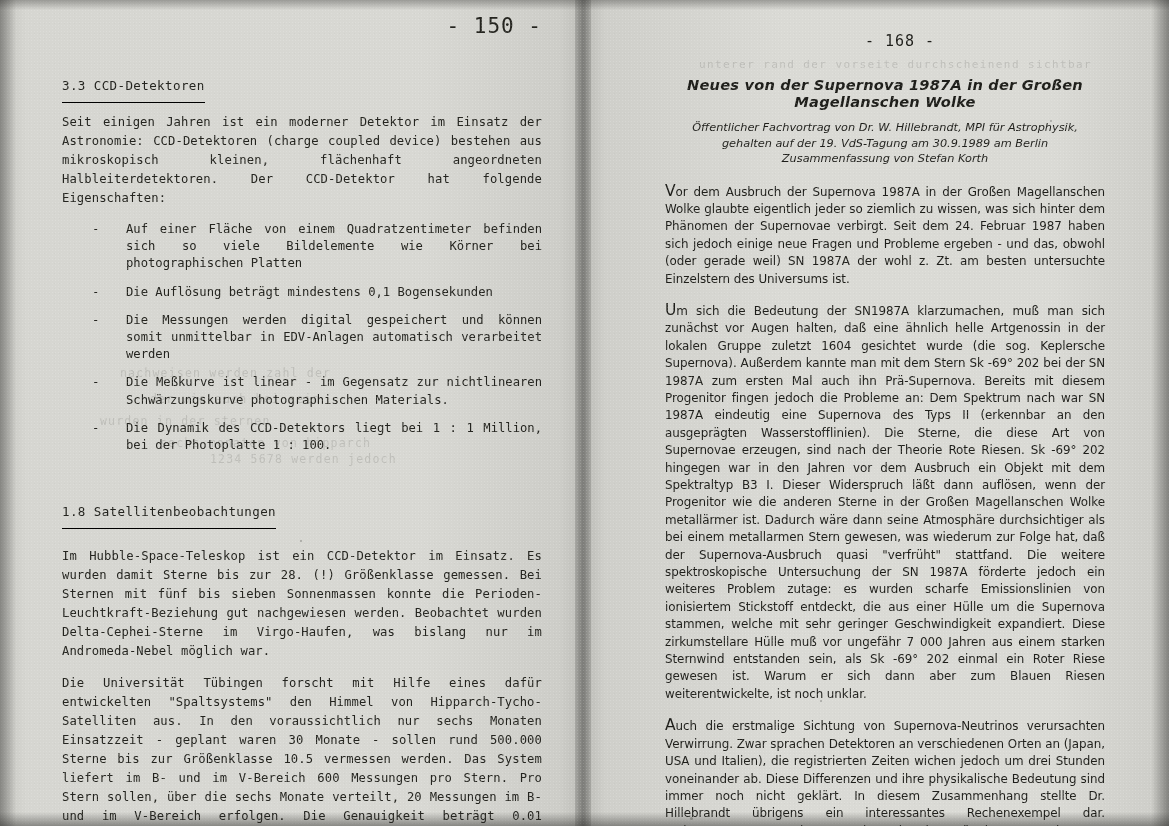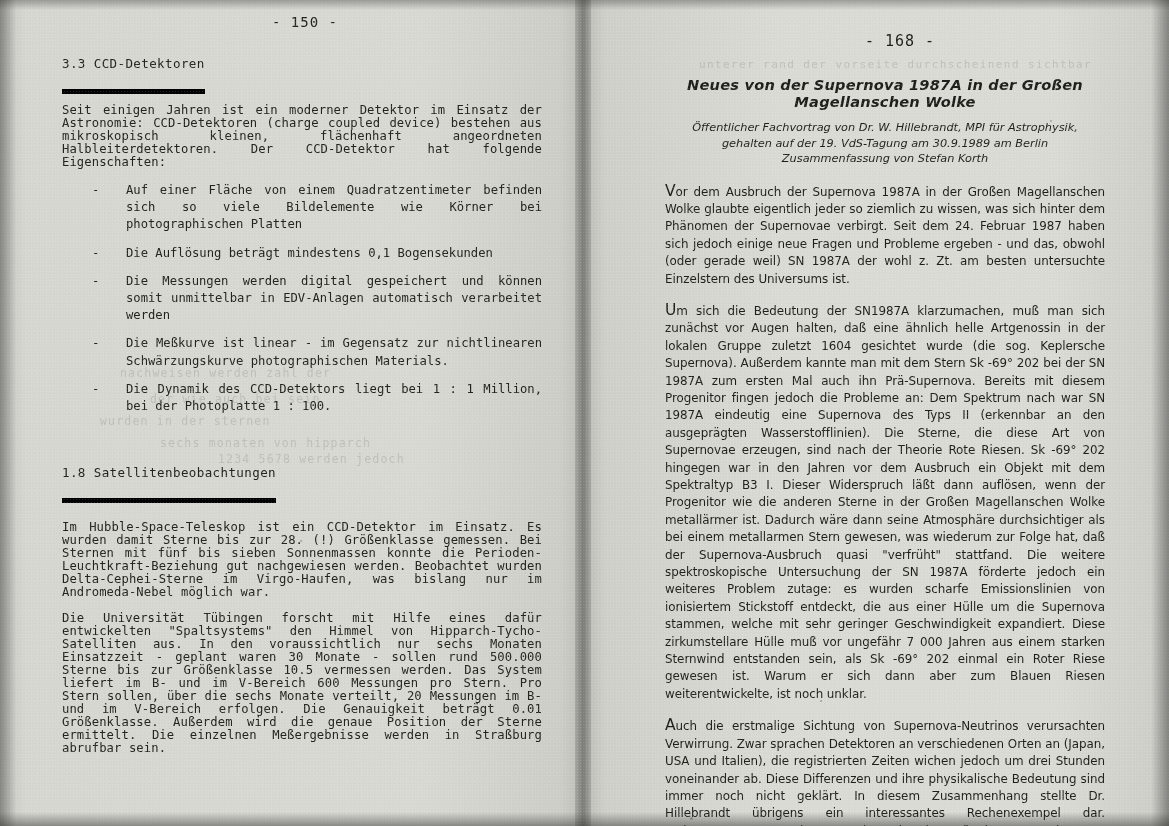--- a/index.html
+++ b/index.html
@@ -55,38 +55,38 @@
   
   #left-col {
     position: absolute;
     left: 62px;
     top: 14px;
     width: 480px;
     color: #24241f;
     font-family: "DejaVu Sans Mono", monospace;
   }
   .folio {
-    text-align: left;
-    font-size: 14px;
+    text-align: right;
+    font-size: 21px;
     letter-spacing: 1px;
-    margin-bottom: 14px;
+    margin-bottom: 28px;
     font-family: "DejaVu Sans Mono", monospace;
   }
   #folio-left { margin-left: 210px; }
   .l-head {
     font-size: 12.5px;
     letter-spacing: 0.4px;
     margin: 12px 0 10px 0;
     display: inline-block;
-    border-bottom: 5px solid #000000;
-    padding-bottom: 18px;
+    border-bottom: 1px solid #000000;
+    padding-bottom: 9px;
   }
   .l-para {
     font-size: 12.2px;
-    line-height: 13px;
+    line-height: 19px;
     text-align: justify;
     margin: 0 0 13px 0;
     letter-spacing: 0.1px;
   }
   ul.l-list {
     list-style: none;
     margin: 0 0 12px 0;
     padding: 0 0 0 30px;
   }
   ul.l-list li {
@@ -211,21 +211,21 @@
 <div id="page">
 
   <div class="paper" id="paper-left"></div>
   <div class="paper" id="paper-right"></div>
   <div id="gutter"></div>
 
   <div class="bleed" style="left:120px; top:366px;">nachweisen werden zahl der</div>
   <div class="bleed" style="left:150px; top:392px;">der wie auch bei sein</div>
   <div class="bleed" style="left:100px; top:414px;">wurden in der sternen</div>
   <div class="bleed" style="left:160px; top:436px;">sechs monaten von hipparch</div>
-  <div class="bleed" style="left:218px; top:452px;">1234 5678 werden jedoch</div>
+  <div class="bleed" style="left:210px; top:452px;">1234 5678 werden jedoch</div>
 
   <div id="right-bleed-top">unterer rand der vorseite durchscheinend sichtbar</div>
 
   <div id="left-col">
 
     <div class="folio" id="folio-left">- 150 -</div>
 
     <div class="l-head">3.3  CCD-Detektoren</div>
 
     <p class="l-para">Seit einigen Jahren ist ein moderner Detektor im Einsatz der Astronomie: CCD-Detektoren (charge coupled device) bestehen aus mikroskopisch kleinen, flächenhaft angeordneten Halbleiterdetektoren. Der CCD-Detektor hat folgende Eigenschaften:</p>

